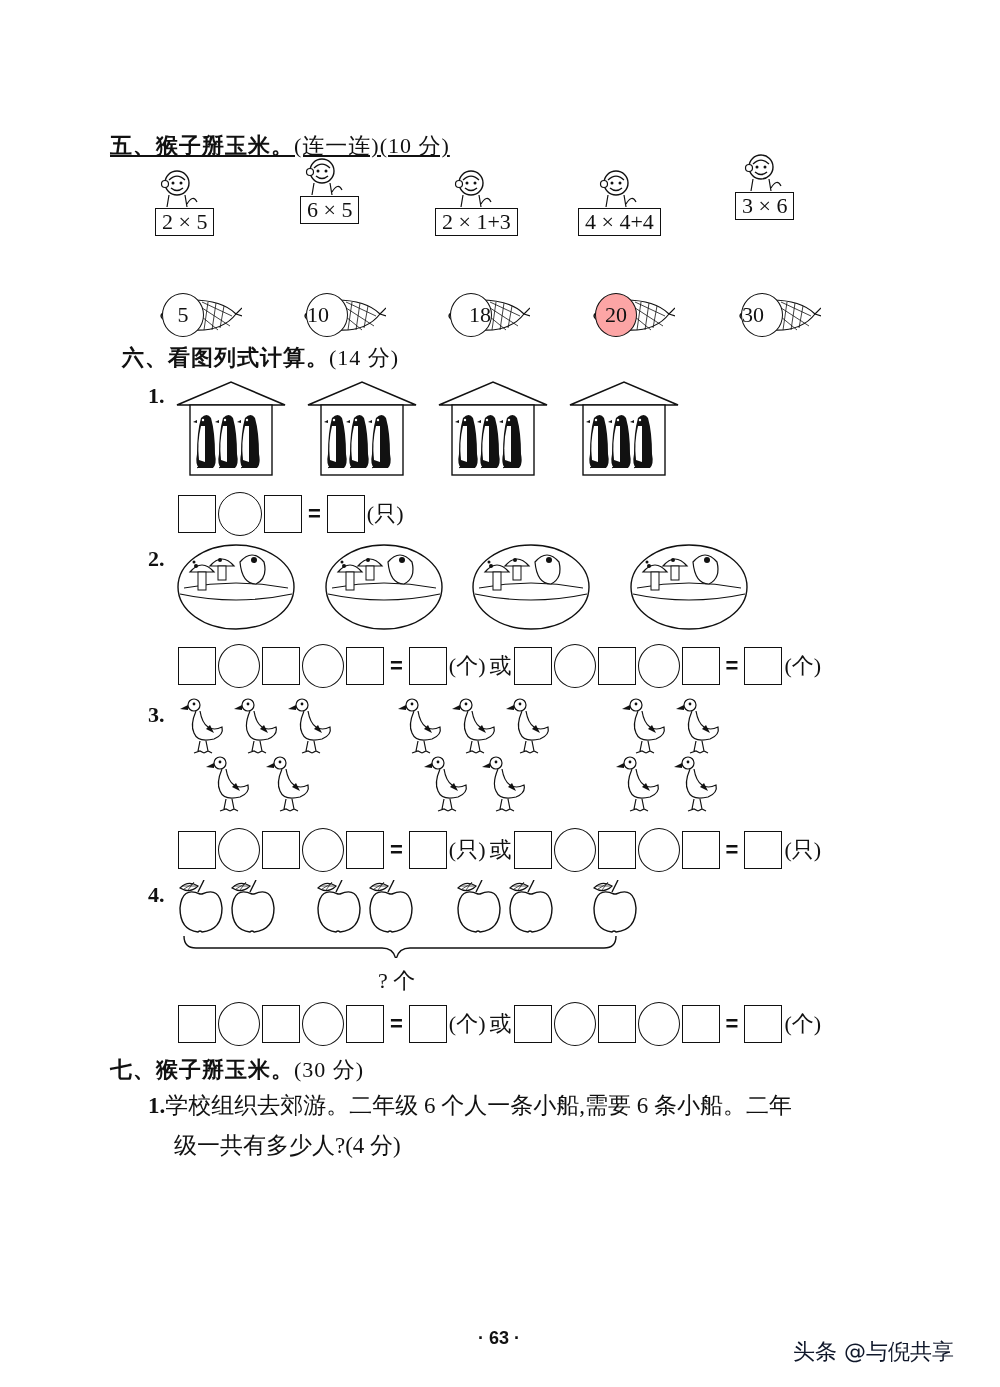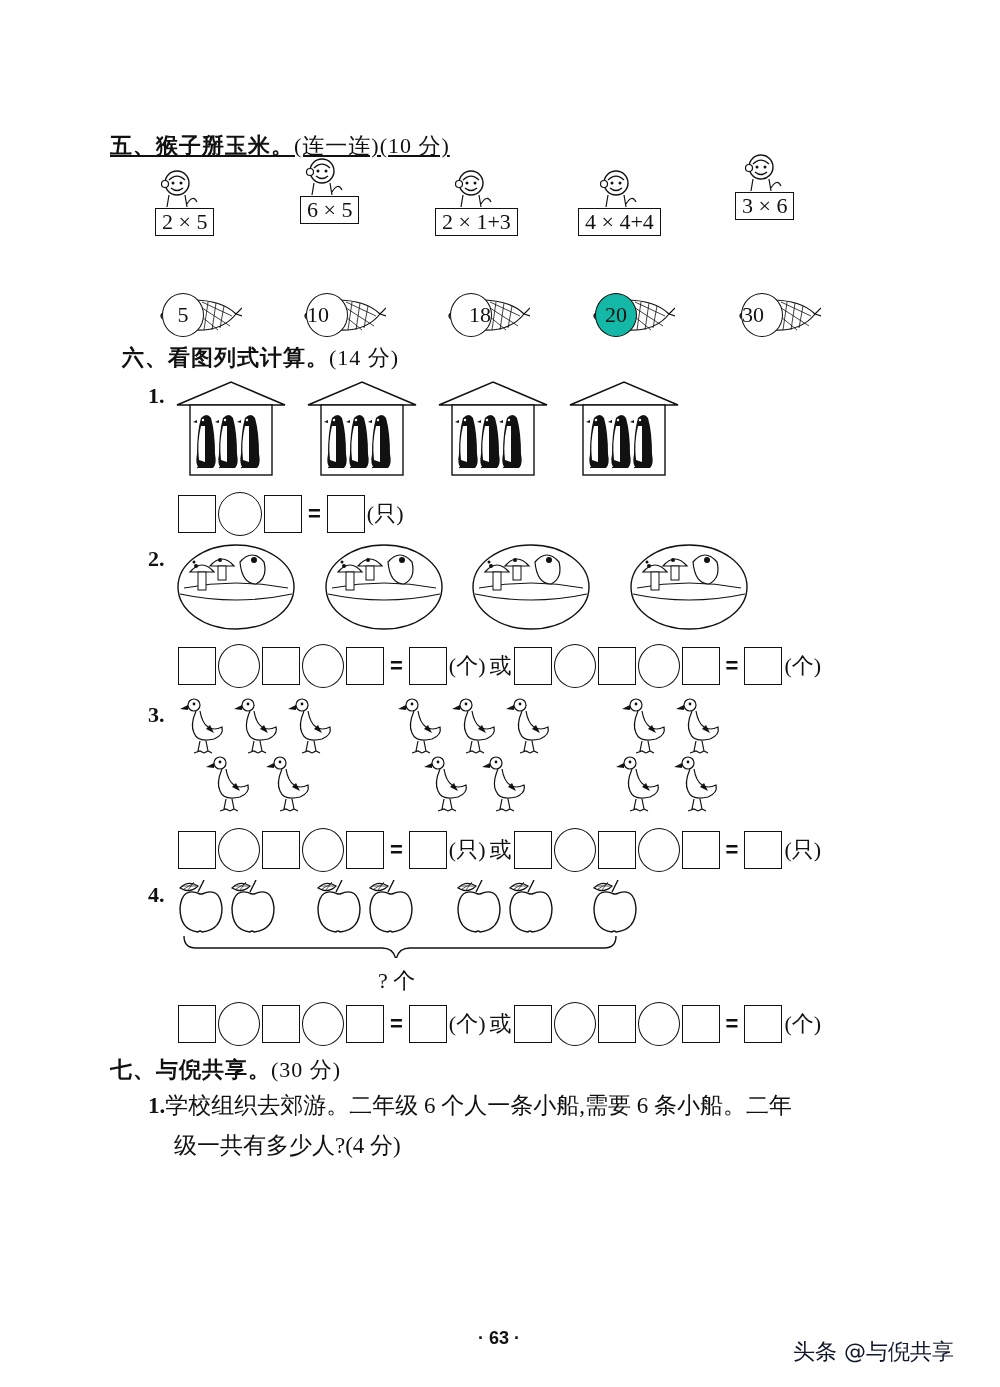--- a/index.html
+++ b/index.html
@@ -129,21 +129,21 @@
 <div class="abs" style="left:440px;top:290px;width:95px;height:50px;">
   <svg class="corn abs" style="left:0;top:0">
       <use href="#corn"></use>
     </svg>
   <div class="abs" style="left:10px;top:3px;width:42px;height:44px;border:1.5px solid #111;border-radius:50%;background:#fff;box-sizing:border-box;text-align:right;line-height:42px;font-family:'Liberation Serif',serif;font-size:22px;">18</div>
 </div>
 <div class="abs" style="left:585px;top:290px;width:95px;height:50px;">
   <svg class="corn abs" style="left:0;top:0">
       <use href="#corn"></use>
     </svg>
-  <div class="abs" style="left:10px;top:3px;width:42px;height:44px;border:1.5px solid #111;border-radius:50%;background:#14b8a6;box-sizing:border-box;text-align:center;line-height:42px;font-family:'Liberation Serif',serif;font-size:22px;">20</div>
+  <div class="abs" style="left:10px;top:3px;width:42px;height:44px;border:1.5px solid #111;border-radius:50%;background:#fca5a5;box-sizing:border-box;text-align:center;line-height:42px;font-family:'Liberation Serif',serif;font-size:22px;">20</div>
 </div>
 <div class="abs" style="left:731px;top:290px;width:95px;height:50px;">
   <svg class="corn abs" style="left:0;top:0">
       <use href="#corn"></use>
     </svg>
   <div class="abs" style="left:10px;top:3px;width:42px;height:44px;border:1.5px solid #111;border-radius:50%;background:#fff;box-sizing:border-box;text-align:left;line-height:42px;font-family:'Liberation Serif',serif;font-size:22px;">30</div>
 </div>
 
 <div class="abs h" style="left:122px;top:343px;">
   <span>六、看图列式计算。</span><span class="sc">(14 分)</span>
@@ -287,21 +287,21 @@
     <span class="ov"></span>
     <span class="sq"></span>
     <span class="ov"></span>
     <span class="sq"></span>
   <span class="eq">=</span>
   <span class="sq"></span>
   <span class="unit">(个)</span>
 </div>
 
 <div class="abs h" style="left:110px;top:1055px;">
-  <span>七、与倪共享。</span><span class="sc">(30 分)</span>
+  <span>七、猴子掰玉米。</span><span class="sc">(30 分)</span>
 </div>
 <div class="abs body-text" style="left:148px;top:1086px;width:780px;">
   <div><span class="bold-num">1.</span><span>学校组织去郊游。二年级 6 个人一条小船,需要 6 条小船。二年</span></div>
   <div style="padding-left:26px;">级一共有多少人?(4 分)</div>
 </div>
 
 <div class="abs" style="left:478px;top:1328px;font-family:'Liberation Sans',sans-serif;font-weight:bold;font-size:18px;">· 63 ·</div>
 <div class="abs" style="left:793px;top:1337px;font-family:'DejaVu Sans',sans-serif;font-size:22px;color:#0f172a;">头条 @与倪共享</div>
 
 </body></html>

